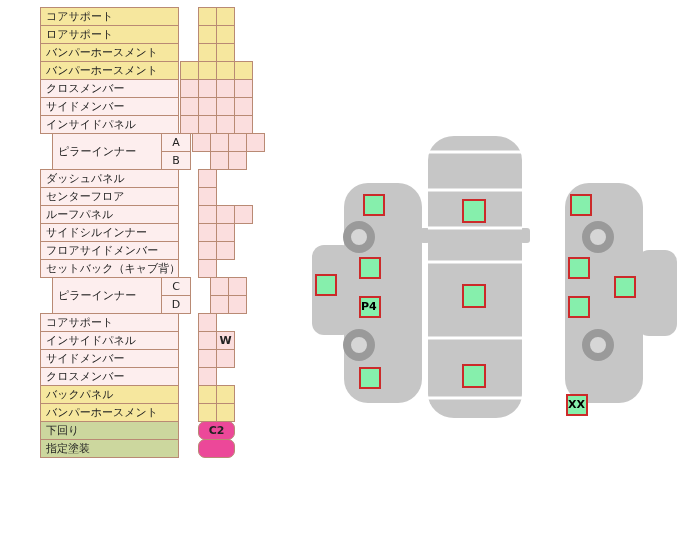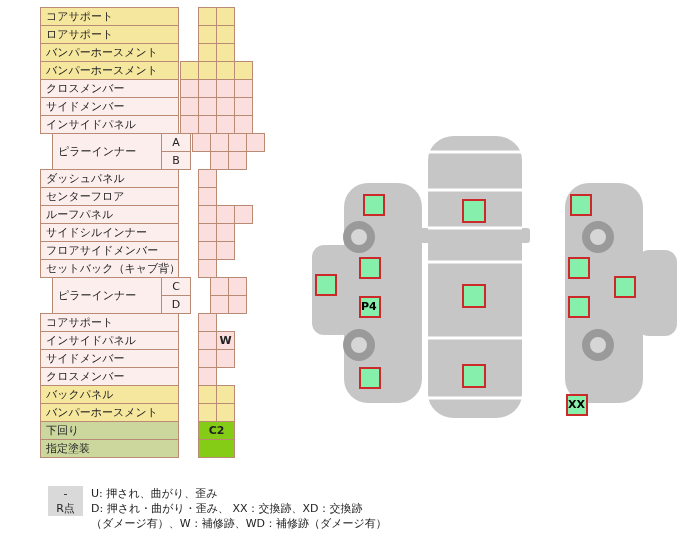--- a/index.html
+++ b/index.html
@@ -12,21 +12,21 @@
   .trow { position:relative; height:19px; margin-top:-1px; }
   .trow:first-child { margin-top:0; }
   .tlabel { position:absolute; left:0; top:0; width:139px; height:19px; border:1px solid #b98a74; line-height:17px; padding-left:5px; white-space:nowrap; overflow:hidden; }
   .yellow .tlabel { background:#f6e79e; }
   .pink   .tlabel { background:#fdeeee; }
   .green  .tlabel { background:#ccd79e; }
   .cells { position:absolute; left:140px; top:0; width:75px; height:19px; }
   .dcell { position:absolute; top:0; height:19px; border:1px solid #b98a74; text-align:center; line-height:17px; font-weight:bold; }
   .yellow .dcell { background:#f6e79e; }
   .pink   .dcell { background:#fbdede; }
-  .green  .dcell { background:#84cc16; }
+  .green  .dcell { background:#ec4899;border-radius:7px; }
   
   .group { height:37px;margin-left:12px; }
   .glabel { position:absolute; left:0; top:0; width:110px; height:37px; border:1px solid #b98a74; background:#fdeeee; line-height:35px; padding-left:5px; }
   .subrow { position:absolute; left:109px; top:0; height:19px; width:150px; }
   .subrow.s1 { top:18px; }
   .slabel { position:absolute; left:0; top:0; width:30px; height:19px; border:1px solid #b98a74; background:#fdeeee; text-align:center; line-height:17px; }
   .subrow .cells { left:31px; }
 
   
   #diagram { position:absolute; left:300px; top:128px; width:382px; height:292px; }
@@ -272,19 +272,14 @@
       <div class="marker" style="left: 359px; top: 296px; width: 22px; height: 22px; line-height: 18px;">P4</div>
       <div class="marker" style="left: 359px; top: 367px; width: 22px; height: 22px; line-height: 18px;"></div>
       <div class="marker" style="left: 315px; top: 274px; width: 22px; height: 22px; line-height: 18px;"></div>
       <div class="marker" style="left: 570px; top: 194px; width: 22px; height: 22px; line-height: 18px;"></div>
       <div class="marker" style="left: 568px; top: 257px; width: 22px; height: 22px; line-height: 18px;"></div>
       <div class="marker" style="left: 568px; top: 296px; width: 22px; height: 22px; line-height: 18px;"></div>
       <div class="marker" style="left: 566px; top: 363px; width: 22px; height: 22px; line-height: 18px; margin-top: 31px;">XX</div>
       <div class="marker" style="left: 614px; top: 276px; width: 22px; height: 22px; line-height: 18px;"></div>
     </div>
 
-  <div id="legend">
-    <div class="lrow"><span class="lkey">-</span><span class="ltext">U: 押され、曲がり、歪み</span></div>
-    <div class="lrow"><span class="lkey">R点</span><span class="ltext">D: 押され・曲がり・歪み、 XX：交換跡、XD：交換跡</span></div>
-    <div class="lrow"><span class="lkey blank"></span><span class="ltext">（ダメージ有）、W：補修跡、WD：補修跡（ダメージ有）</span></div>
-  </div>
 
 </div>
 
 </body></html>

